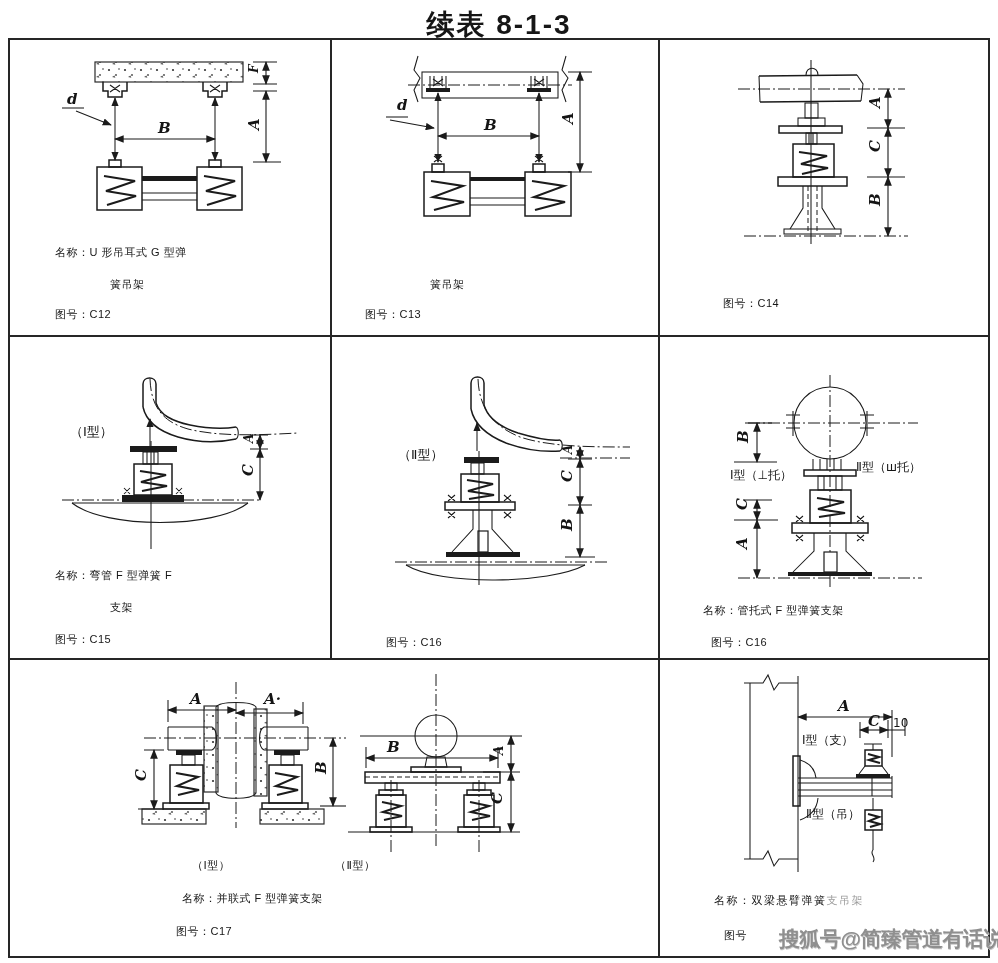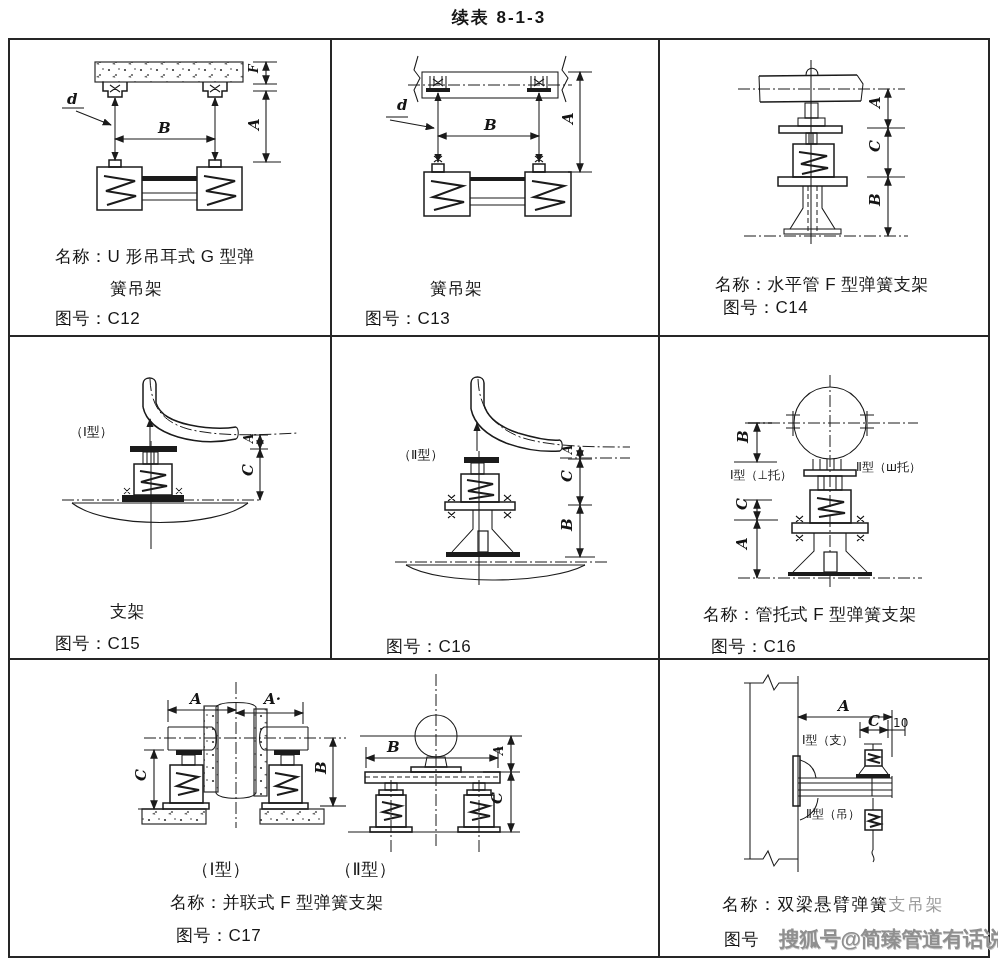--- a/index.html
+++ b/index.html
@@ -1,24 +1,24 @@
 <!DOCTYPE html>
 <html><head>
 <meta charset="utf-8">
 <style>
   html,body{margin:0;padding:0;background:#e8e8e8;}
   .page{position:relative;width:998px;height:963px;background:#ffffff;overflow:hidden;
         font-family:"Liberation Sans",sans-serif;color:#161616;}
   .title{position:absolute;top:6px;left:0;width:100%;text-align:center;
-         font-size:17px;font-weight:bold;letter-spacing:2px;}
+         font-size:28px;font-weight:bold;letter-spacing:2px;}
   .tbl{position:absolute;left:8px;top:38px;width:978px;height:916px;border:2px solid #262626;}
   .cell{position:absolute;box-sizing:border-box;}
   .br{border-right:2px solid #262626;}
   .bb{border-bottom:2px solid #262626;}
-  .cap{position:absolute;font-size:17px;letter-spacing:0.5px;white-space:nowrap;color:#161616;}
+  .cap{position:absolute;font-size:11px;letter-spacing:0.5px;white-space:nowrap;color:#161616;}
   .gray{color:#9a9a9a;}
   .dg{position:absolute;}
   .watermark{position:absolute;left:779px;top:925px;font-size:21px;font-weight:bold;
              letter-spacing:-0.5px;color:#8f8f8f;white-space:nowrap;
              text-shadow:0.5px 0.5px 0 #c9c9c9;z-index:5;}
   
   .ln{stroke:#1b1b1b;stroke-width:1.5;fill:none;}
   .tn{stroke:#1b1b1b;stroke-width:1.05;fill:none;}
   .dim{stroke:#1b1b1b;stroke-width:1.1;fill:none;}
   .cl{stroke:#1b1b1b;stroke-width:1;fill:none;stroke-dasharray:12 3 2 3;}
@@ -144,21 +144,20 @@
         <rect class="tn" x="124" y="181" width="57" height="5"></rect>
         <line class="cl" x1="84" y1="188" x2="248" y2="188"></line>
         <path class="dim" d="M207,80 h38 M207,129 h38"></path>
         <line class="dim" x1="228" y1="41" x2="228" y2="80" marker-start="url(#arw)" marker-end="url(#arw)"></line>
         <line class="dim" x1="228" y1="80" x2="228" y2="129" marker-start="url(#arw)" marker-end="url(#arw)"></line>
         <line class="dim" x1="228" y1="129" x2="228" y2="188" marker-start="url(#arw)" marker-end="url(#arw)"></line>
         <text class="dl" transform="rotate(-90 220 60)" x="220" y="60">A</text>
         <text class="dl" transform="rotate(-90 220 104)" x="220" y="104">C</text>
         <text class="dl" transform="rotate(-90 220 158)" x="220" y="158">B</text>
       </svg>
-      <div class="cap" style="left:55px;top:233px">名称：水平管 F 型弹簧支架</div>
       <div class="cap" style="left:63px;top:256px">图号：C14</div>
     </div>
 
     <div class="cell br bb" style="left:0;top:297px;width:322px;height:323px">
       <svg class="dg" style="left:0;top:22px" width="322" height="200" viewBox="0 0 322 200">
         <path class="ln" d="M133,25 C133,17 146,17 146,25"></path>
         <path class="ln" d="M133,25 V48 M146,25 V44"></path>
         <path class="ln" d="M146,44 C150,56 162,62 180,66 C200,70 214,70 226,68"></path>
         <path class="ln" d="M133,48 C136,62 148,72 168,78 C192,85 212,83 226,80"></path>
         <path class="tn" d="M226,68 C229,70 229,78 226,80"></path>
@@ -175,20 +174,21 @@
         <line class="cl" x1="52" y1="141" x2="252" y2="141"></line>
         <line class="tn" x1="62" y1="144" x2="238" y2="144"></line>
         <path class="tn" d="M62,144 C95,170 205,170 238,144"></path>
         <line class="tn" x1="141" y1="82" x2="141" y2="190"></line>
         <path class="dim" d="M240,76 h18 M240,90 h18"></path>
         <line class="dim" x1="250" y1="76" x2="250" y2="90" marker-start="url(#arw)" marker-end="url(#arw)"></line>
         <text class="dl2" transform="rotate(-90 243 84)" x="243" y="84">A</text>
         <line class="dim" x1="250" y1="90" x2="250" y2="141" marker-start="url(#arw)" marker-end="url(#arw)"></line>
         <text class="dl" transform="rotate(-90 243 117)" x="243" y="117">C</text>
       </svg>
+      <div class="cap" style="left:45px;top:231px">名称：弯管 F 型弹簧 F</div>
       <div class="cap" style="left:100px;top:263px">支架</div>
       <div class="cap" style="left:45px;top:295px">图号：C15</div>
     </div>
 
     <div class="cell br bb" style="left:322px;top:297px;width:328px;height:323px">
       <svg class="dg" style="left:8px;top:22px" width="320" height="232" viewBox="0 0 320 232">
         <path class="ln" d="M131,24 C131,16 144,16 144,24"></path>
         <path class="ln" d="M131,24 V50 M144,24 V46"></path>
         <path class="ln" d="M144,46 C148,60 160,68 178,74 C198,80 210,82 220,81"></path>
         <path class="ln" d="M131,50 C134,64 146,76 166,84 C188,92 206,93 220,92"></path>
@@ -317,21 +317,21 @@
         <line class="tn" x1="8" y1="172" x2="180" y2="172"></line>
         <path class="dim" d="M143,112 h37"></path>
         <line class="dim" x1="171" y1="76" x2="171" y2="112" marker-start="url(#arw)" marker-end="url(#arw)"></line>
         <text class="dl2" transform="rotate(-90 163 95)" x="163" y="95">A</text>
         <line class="dim" x1="171" y1="112" x2="171" y2="172" marker-start="url(#arw)" marker-end="url(#arw)"></line>
         <text class="dl" transform="rotate(-90 162 144)" x="162" y="144">C</text>
       </svg>
 
       <div class="cap" style="left:182px;top:198px">（Ⅰ型）</div>
       <div class="cap" style="left:325px;top:198px">（Ⅱ型）</div>
-      <div class="cap" style="left:160px;top:231px">名称：并联式 F 型弹簧支架</div>
+      <div class="cap" style="left:172px;top:231px">名称：并联式 F 型弹簧支架</div>
       <div class="cap" style="left:166px;top:264px">图号：C17</div>
     </div>
 
     <div class="cell" style="left:650px;top:620px;width:328px;height:296px">
       <svg class="dg" style="left:0;top:0" width="328" height="225" viewBox="0 0 328 225">
         <line class="tn" x1="90" y1="23" x2="90" y2="199"></line>
         <line class="tn" x1="138" y1="16" x2="138" y2="212"></line>
         <path class="tn" d="M84,23 L103,23 L108,15 L114,30 L119,23 L138,23"></path>
         <path class="tn" d="M84,199 L103,199 L108,191 L114,206 L119,199 L138,199"></path>
         <line class="dim" x1="138" y1="57" x2="232" y2="57" marker-start="url(#arw)" marker-end="url(#arw)"></line>
@@ -353,20 +353,20 @@
         <rect class="ln" x="133" y="96" width="7" height="50"></rect>
         <path class="tn" d="M140,100 C150,103 155,110 156,118"></path>
         <path class="tn" d="M140,160 C151,156 157,149 158,138"></path>
         <text class="cn2" x="146" y="158">Ⅱ型（吊）</text>
         <line class="tn" x1="213" y1="138" x2="213" y2="150"></line>
         <rect class="ln" x="205" y="150" width="17" height="20"></rect>
         <polyline class="spr" points="208,154 219,157 209,161 220,164 210,167"></polyline>
         <line class="tn" x1="213" y1="170" x2="213" y2="190"></line>
         <path class="tn" d="M213,190 C209,194 217,197 213,202"></path>
       </svg>
-      <div class="cap" style="left:62px;top:233px;letter-spacing:1.5px"><span>名称：双梁悬臂弹簧</span><span class="gray">支吊架</span></div>
+      <div class="cap" style="left:54px;top:233px;letter-spacing:1.5px"><span>名称：双梁悬臂弹簧</span><span class="gray">支吊架</span></div>
       <div class="cap" style="left:64px;top:268px">图号</div>
     </div>
 
   </div>
 
   <div class="watermark">搜狐号@简臻管道有话说</div>
 </div>
 
 </body></html>

